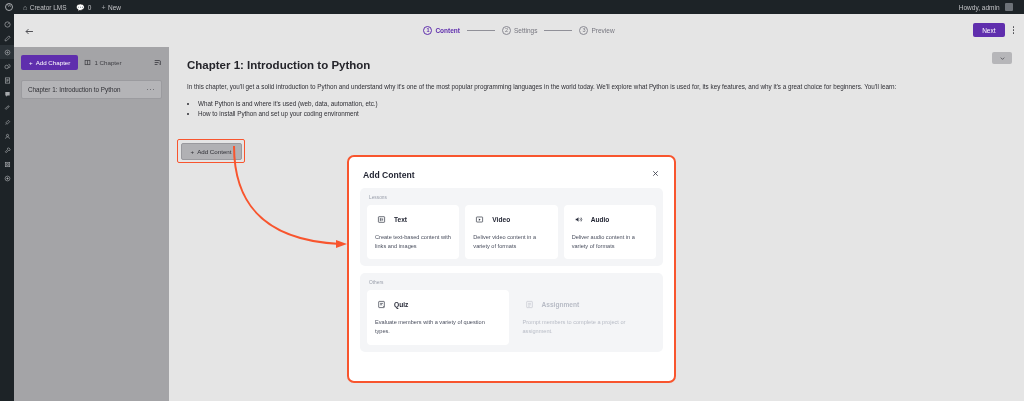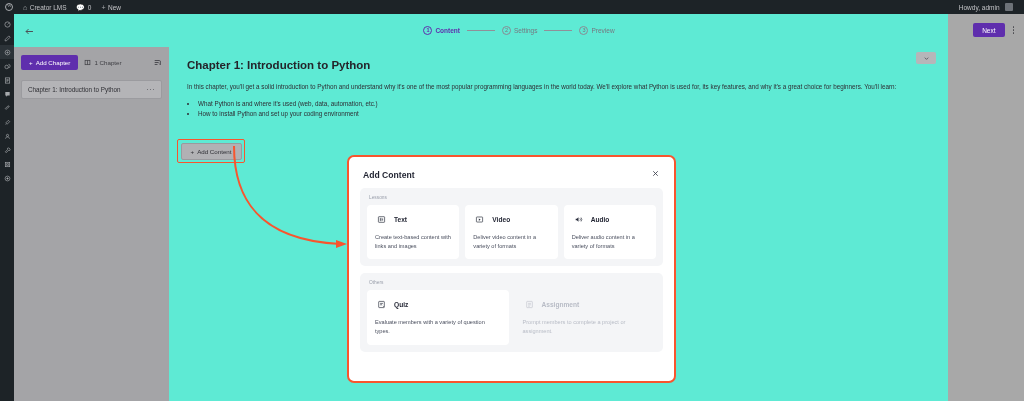--- a/index.html
+++ b/index.html
@@ -43,21 +43,21 @@
     width: 14px; height: 14px;
     display: flex; align-items: center; justify-content: center;
     color: #a7aaad; font-size: 6.5px; position: relative;
   }
   .wp-menu-item.active { background: #2c3338; }
   .wp-menu-item svg { display: block; }
 
   
   .app {
     position: absolute; top: 14px; left: 14px;
-    width: 934px; height: 387px; background: #5eead4;
+    width: 1010px; height: 387px; background: #e5e5e5;
   }
 
   
   .topbar {
     position: relative; height: 33px; width: 1010px;
     display: flex; align-items: center;
   }
   .back-btn {
     position: absolute; left: 8px; top: 10px;
     width: 14px; height: 14px;

